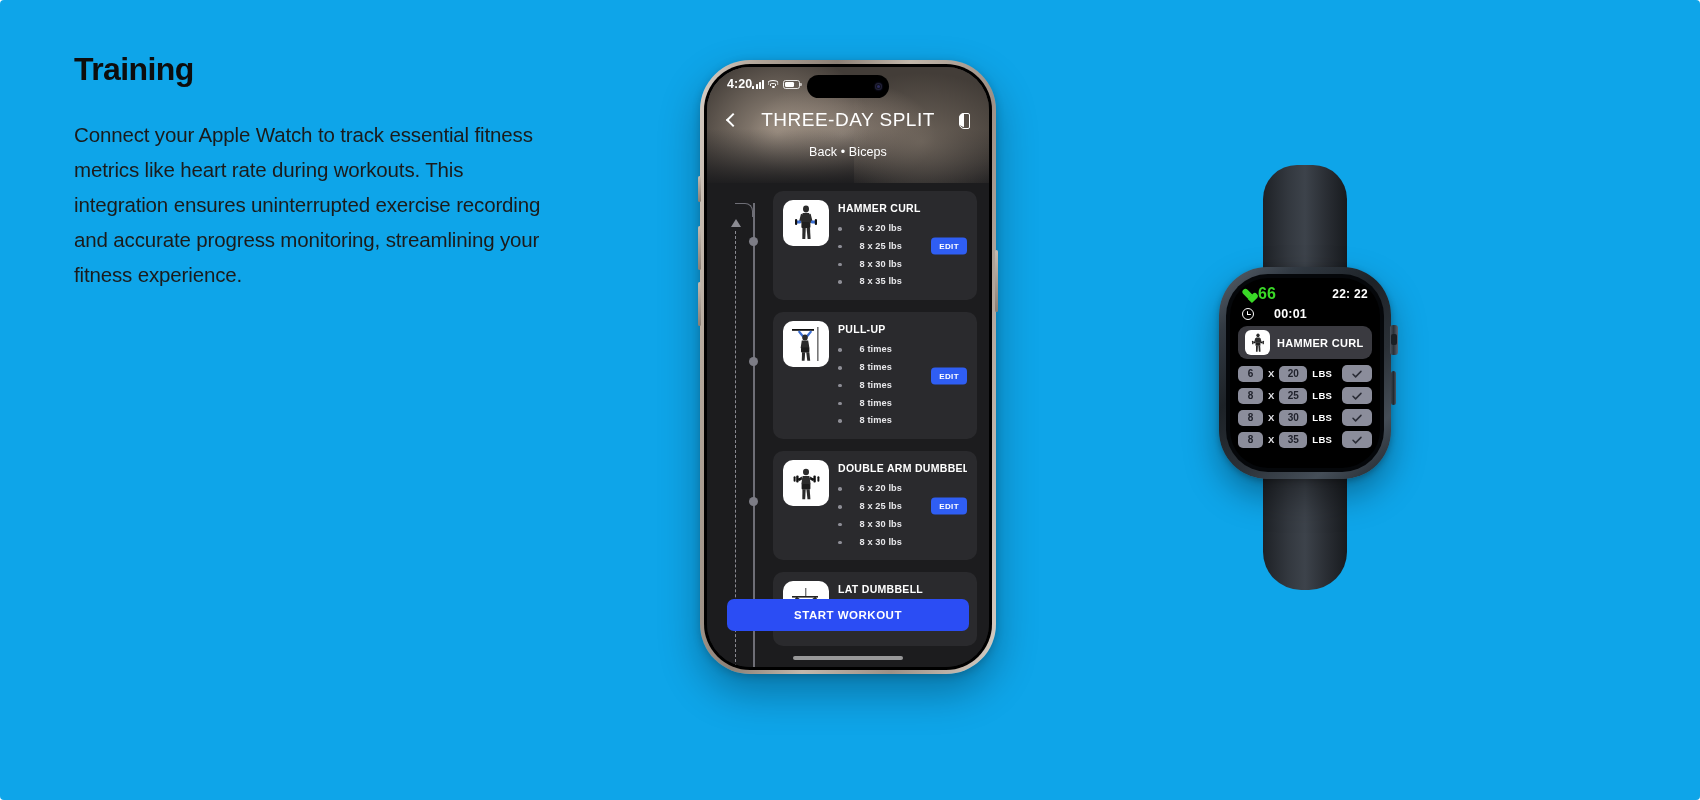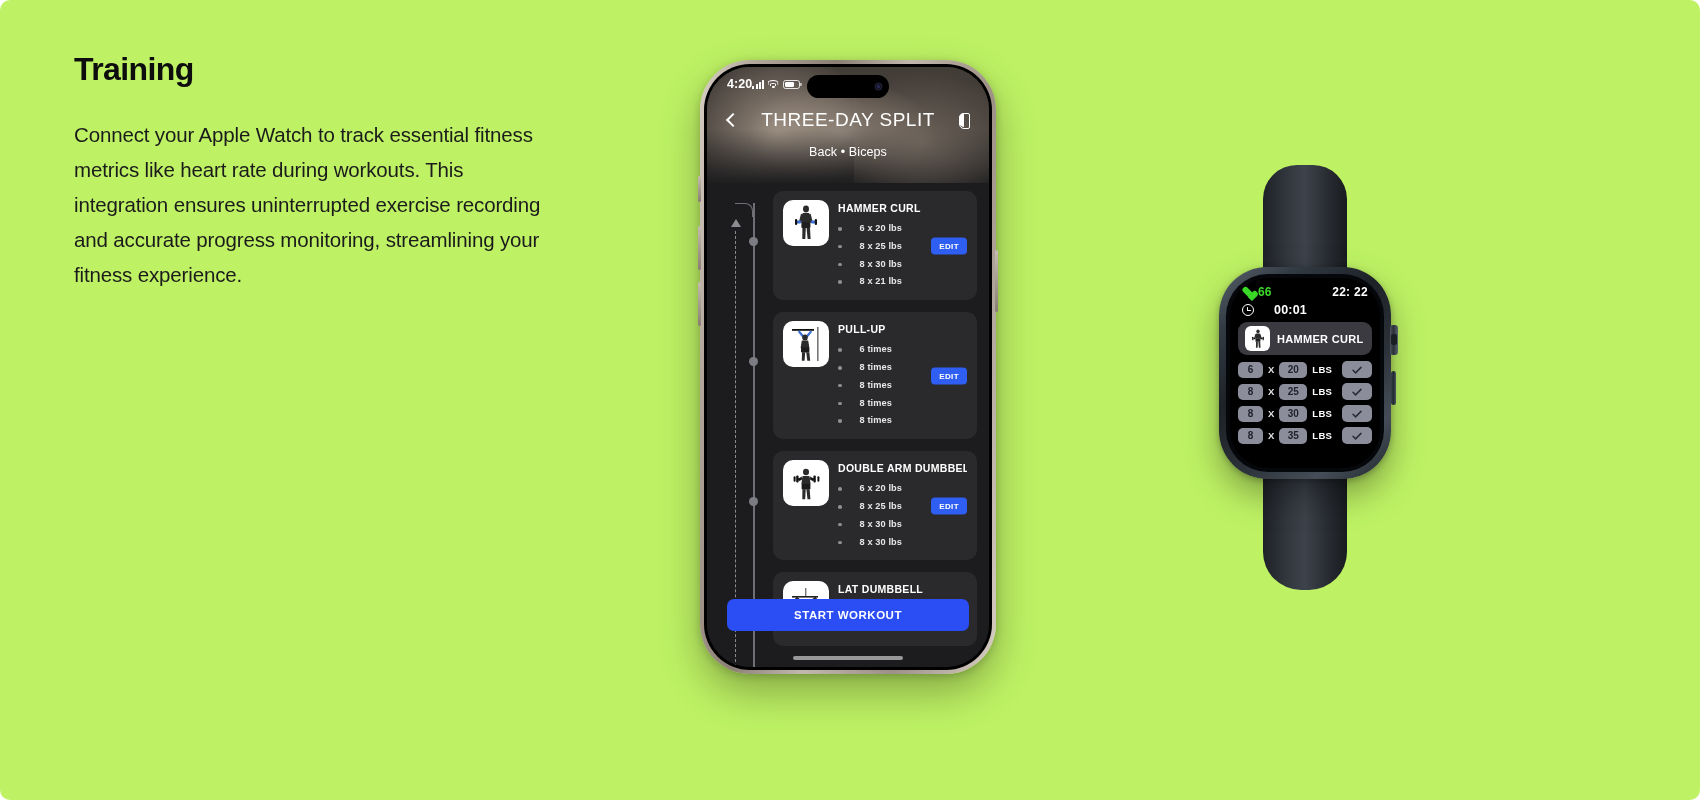--- a/index.html
+++ b/index.html
@@ -5,22 +5,22 @@
   * { box-sizing: border-box; margin: 0; padding: 0; }
   html, body {
     width: 1700px; height: 800px;
     background: #ffffff;
     font-family: "Liberation Sans", sans-serif;
     overflow: hidden;
   }
   .page {
     position: relative;
     width: 1700px; height: 800px;
-    background: #bef264;
-    border-radius: 10px;
+    background: #0ea5e9;
+    border-radius: 4px;
   }
 
   
   .copy { position: absolute; left: 74px; top: 52px; width: 470px; }
   .copy-title {
     font-size: 32px; font-weight: 700; color: #0d0d0d;
     letter-spacing: -0.6px; line-height: 1.1;
   }
   .copy-body {
     margin-top: 30px;
@@ -254,21 +254,21 @@
 
   .w-topbar { display:flex; align-items:center; justify-content:space-between; padding:0 4px 1px; }
   .hr { display:flex; align-items:center; gap:4px; }
   .heart { width:12px; height:11px; position:relative; }
   .heart::before, .heart::after {
     content:""; position:absolute; top:0; width:6.2px; height:9.6px;
     background:#3ad927; border-radius:3.2px 3.2px 0 0;
   }
   .heart::before { left:5.8px; transform: rotate(-45deg); transform-origin: 0 100%; }
   .heart::after  { left:5.8px; transform: rotate(45deg);  transform-origin: 0 100%; }
-  .hr-val { color:#3ad927; font-size:12px; font-weight:700; letter-spacing:.2px; }
+  .hr-val { color:#3ad927; font-size:16px; font-weight:700; letter-spacing:.2px; }
   .w-time { color:#fff; font-size:12px; font-weight:600; letter-spacing:.3px; }
 
   .w-timer { display:flex; align-items:center; gap:20px; padding:3px 4px 5px; }
   .clock-ico { width:12px; height:12px; border:1.4px solid #fff; border-radius:50%; position:relative; }
   .clock-ico::before { content:""; position:absolute; left:4.2px; top:2px; width:1.2px; height:4px; background:#fff; border-radius:1px; }
   .clock-ico::after  { content:""; position:absolute; left:4.4px; top:5.2px; width:3.4px; height:1.2px; background:#fff; border-radius:1px; }
   .w-timer-val { color:#fff; font-size:12.5px; font-weight:600; letter-spacing:.2px; }
 
   .w-ex-row {
     display:flex; align-items:center; gap:7px;
@@ -396,21 +396,21 @@
                 <div class="set-line">
                     <i class="bullet"></i>
                     <span>8 x 25 lbs</span>
                   </div>
                 <div class="set-line">
                     <i class="bullet"></i>
                     <span>8 x 30 lbs</span>
                   </div>
                 <div class="set-line">
                     <i class="bullet"></i>
-                    <span>8 x 21 lbs</span>
+                    <span>8 x 35 lbs</span>
                   </div>
               </div>
               <span class="edit-btn">EDIT</span>
             </div>
 
             <div class="card">
               <div class="thumb">
                 <svg viewBox="0 0 40 40">
                   <rect x="6" y="5" width="22" height="1.8" fill="#111"></rect>
                   <rect x="31" y="3" width="1.6" height="34" fill="#777"></rect>

